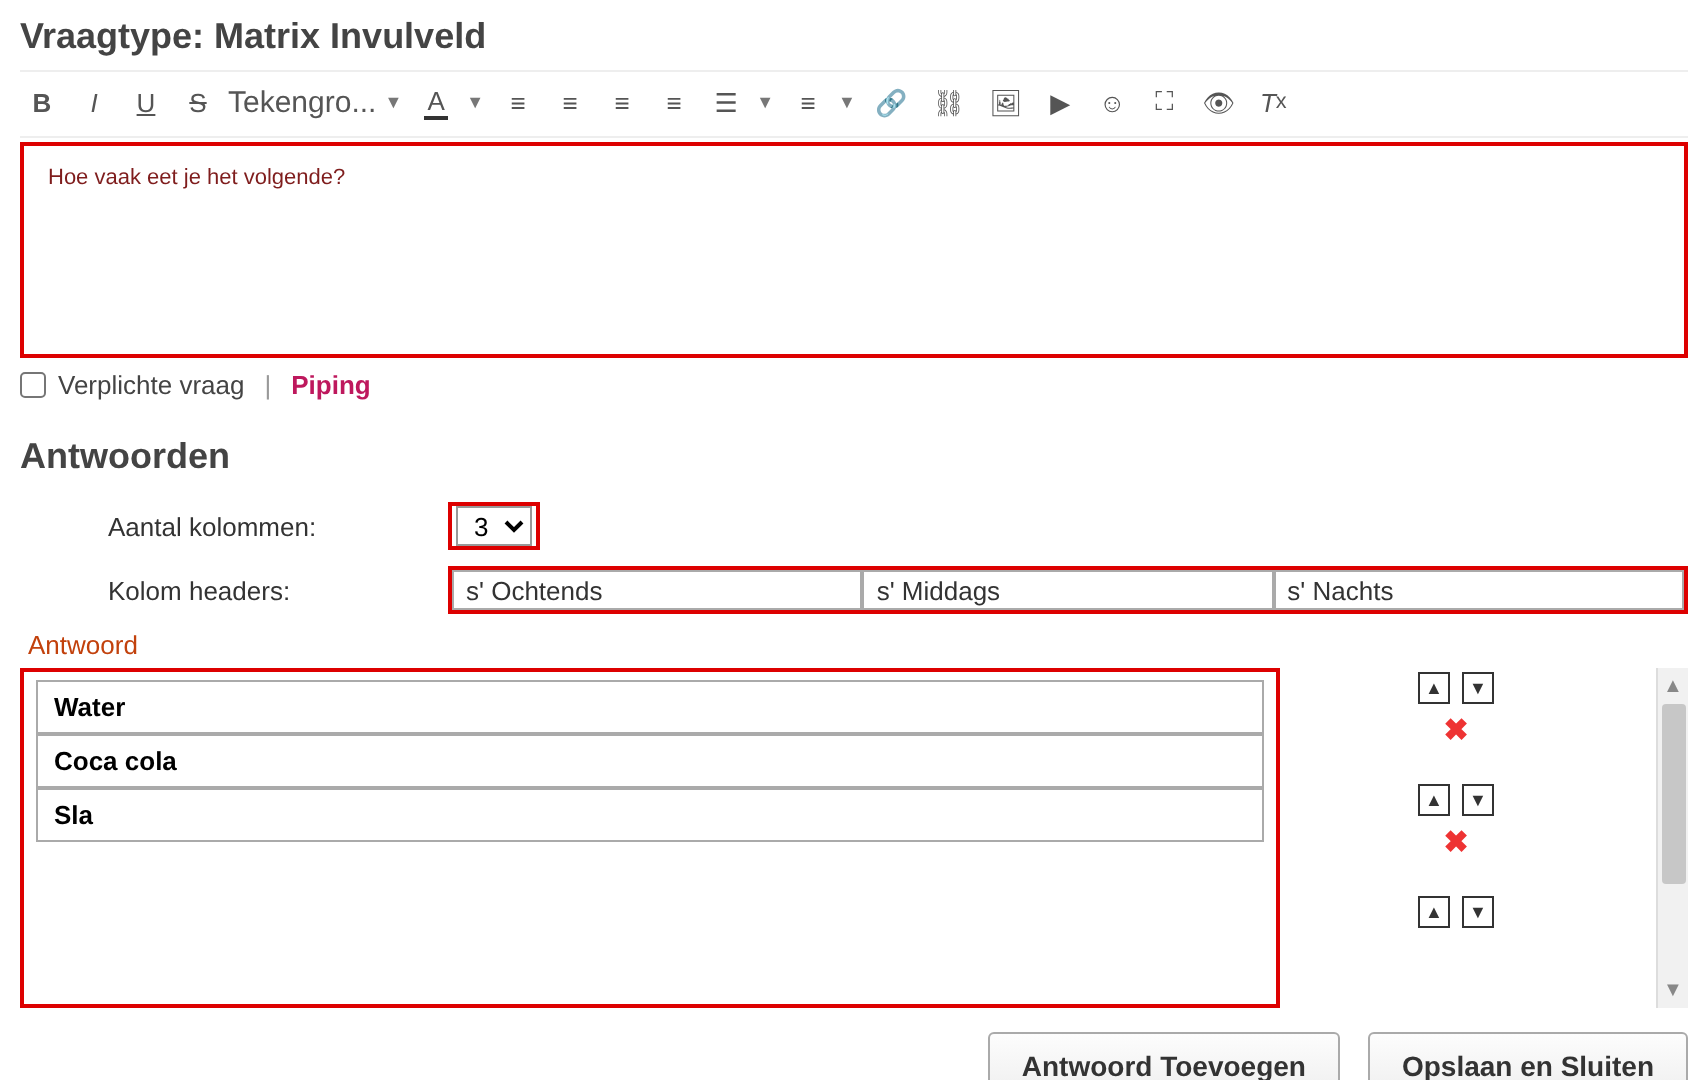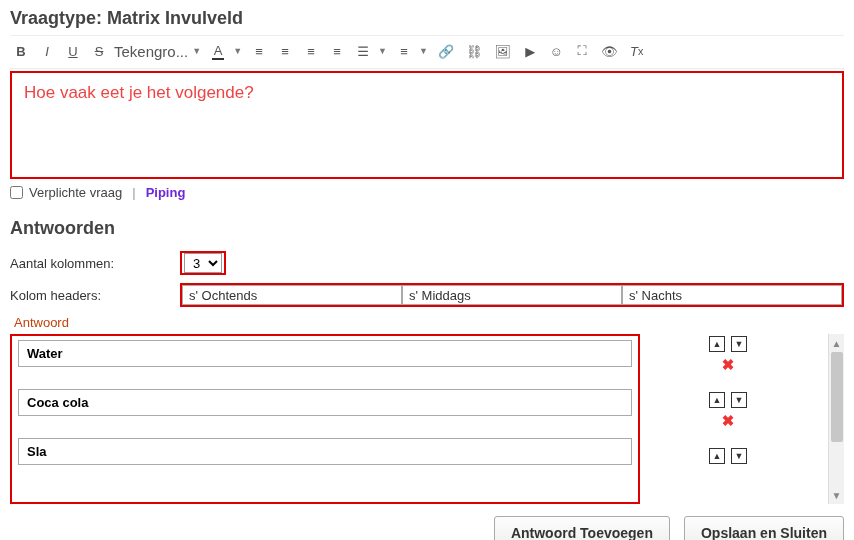--- a/index.html
+++ b/index.html
@@ -49,43 +49,44 @@
     color: #777;
     margin-right:2px;
   }
   .question-area {
     border: 2px solid #d00;
     min-height: 108px;
     padding: 10px 12px;
     margin-top: 2px;
   }
   .question-text {
-    font-size: 17px;
-    color: #ef4444;
+    font-size: 11px;
+    color: #7f1d1d;
   }
   .row-opts {
     margin-top: 6px;
     display: flex;
     gap: 6px;
     font-size: 13px;
   }
   .row-opts label { color:#444; }
   .sep { color:#999; margin:0 4px; }
-  .piping-link { color:#6d28d9; text-decoration:none; font-weight:600; font-size:13px; }
+  .piping-link { color:#be185d; text-decoration:none; font-weight:600; font-size:13px; }
   .section-h {
     font-size: 18px;
     font-weight: bold;
     color: #444;
     margin-top: 18px;
     margin-bottom: 12px;
   }
   .form-row {
     display: flex;
     align-items: center;
     margin-bottom: 8px;
+    margin-left: 44px;
   }
   .form-label {
     width: 170px;
     font-size: 13px;
     color: #333;
   }
   .col-select-wrap {
     border: 2px solid #d00;
     padding: 0 2px;
     display:inline-block;
@@ -127,21 +128,20 @@
     padding: 4px 6px 6px 6px;
     width: 630px;
   }
   .answer-input {
     width: 100%;
     border: 1px solid #aaa;
     padding: 5px 8px;
     font-size: 13px;
     font-weight: bold;
     background: #fff;
-    margin-bottom: 22px;
   }
   .answer-input.last { margin-bottom:14px; }
   .answers-right {
     width: 160px;
     padding-top: 2px;
   }
   .ar-row {
     height: 56px;
     display:flex;
     flex-direction:column;

